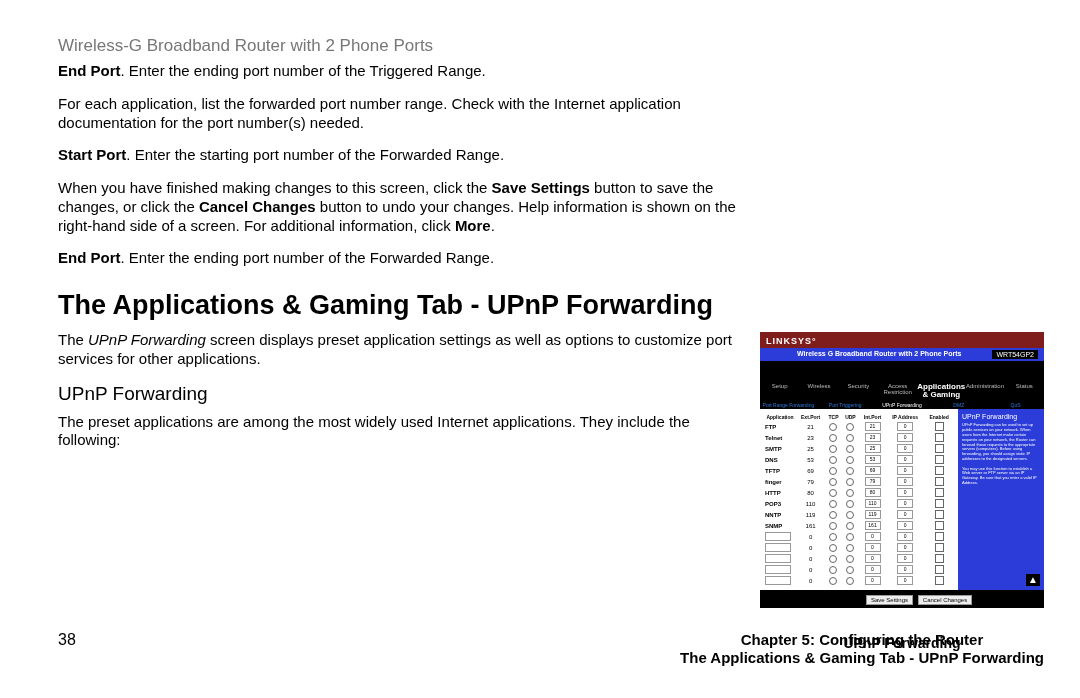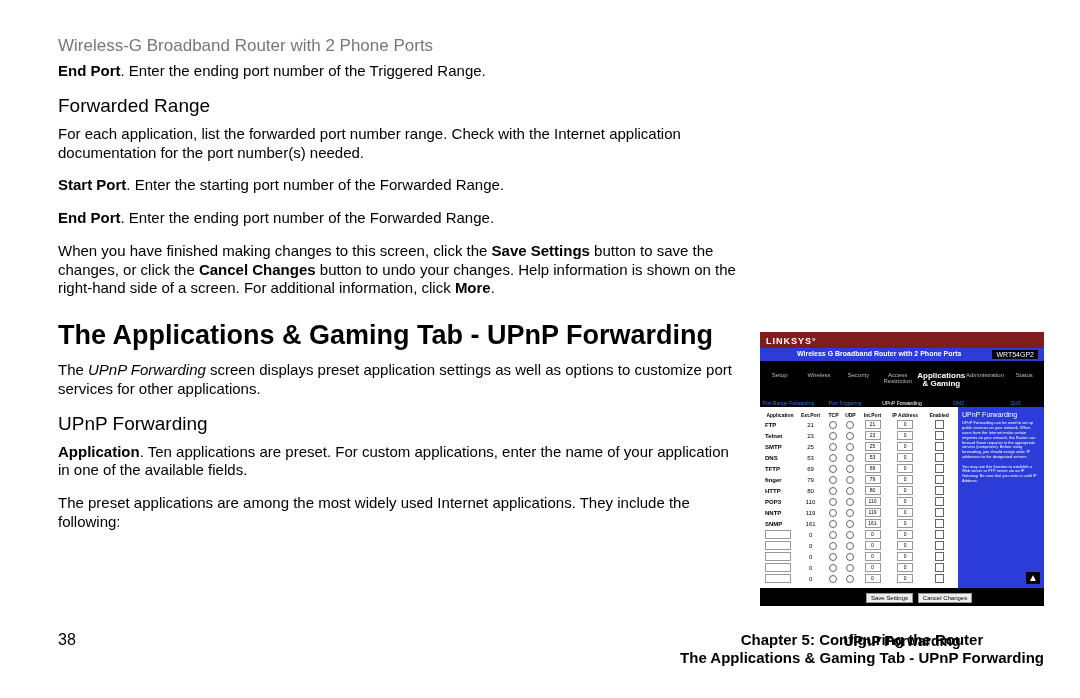--- a/index.html
+++ b/index.html
@@ -84,22 +84,23 @@
   }
   .fig-tabs {
     display: flex;
     background: #000;
     color: #999;
     font-size: 6px;
   }
   .fig-tabs div {
     flex: 1;
     text-align: center;
-    padding: 11px 0;
+    padding: 2px 0;
     color: #bbb;
+    margin-top: 20px;
   }
   .fig-tab-label {
     color: #fff;
     font-weight: bold;
     font-size: 8px;
     line-height: 1;
   }
   .fig-subtabs {
     display: flex;
     background: #000;
@@ -225,47 +226,43 @@
 <body>
 
 <div class="page">
 
   <div class="product-line">Wireless-G Broadband Router with 2 Phone Ports</div>
 
   <div class="body-text">
     <b>End Port</b><span>. Enter the ending port number of the Triggered Range.</span>
   </div>
 
-  <div class="h2">Forwarded Range</div>
 
   <div class="body-text">For each application, list the forwarded port number range. Check with the Internet application documentation for the port number(s) needed.</div>
 
   <div class="body-text">
     <b>Start Port</b><span>. Enter the starting port number of the Forwarded Range.</span>
   </div>
 
   <div class="body-text">
+    <span>When you have finished making changes to this screen, click the </span><b>Save Settings</b><span> button to save the changes, or click the </span><b>Cancel Changes</b><span> button to undo your changes. Help information is shown on the right-hand side of a screen. For additional information, click </span><b>More</b><span>.</span>
+  </div>
+
+  <div class="body-text">
     <b>End Port</b><span>. Enter the ending port number of the Forwarded Range.</span>
-  </div>
-
-  <div class="body-text">
-    <span>When you have finished making changes to this screen, click the </span><b>Save Settings</b><span> button to save the changes, or click the </span><b>Cancel Changes</b><span> button to undo your changes. Help information is shown on the right-hand side of a screen. For additional information, click </span><b>More</b><span>.</span>
   </div>
 
   <div class="h1">The Applications &amp; Gaming Tab - UPnP Forwarding</div>
 
   <div class="body-text">
     <span>The </span><i>UPnP Forwarding</i><span> screen displays preset application settings as well as options to customize port services for other applications.</span>
   </div>
 
   <div class="h2">UPnP Forwarding</div>
 
-  <div class="body-text">
-    <b>Application</b><span>. Ten applications are preset. For custom applications, enter the name of your application in one of the available fields.</span>
-  </div>
 
   <div class="body-text">The preset applications are among the most widely used Internet applications. They include the following:</div>
 
 </div>
 
 <div class="figure-block">
   <div class="fig-wrap">
     <div class="fig-header"><span>LINKSYS</span>°</div>
     <div class="fig-title-bar">
       <span style="flex:1;text-align:center;font-weight:bold">Wireless G Broadband Router with 2 Phone Ports</span>

